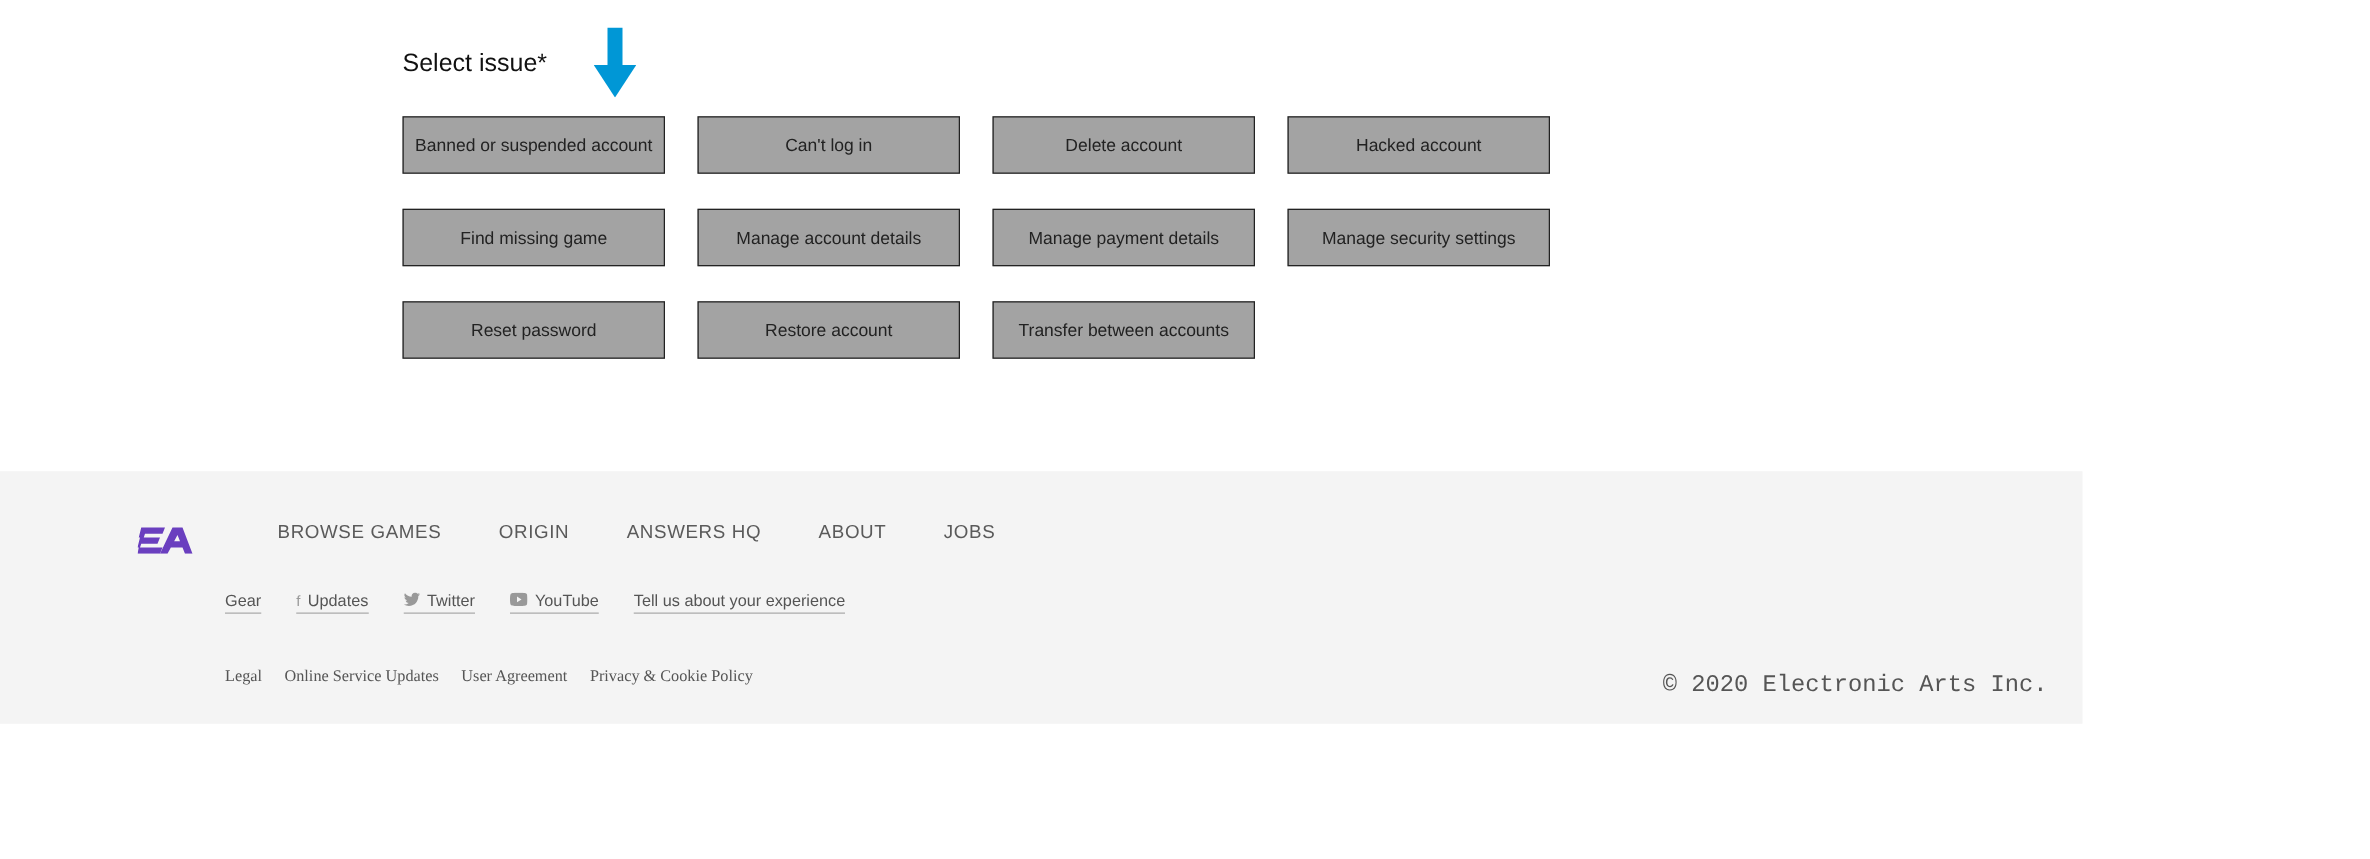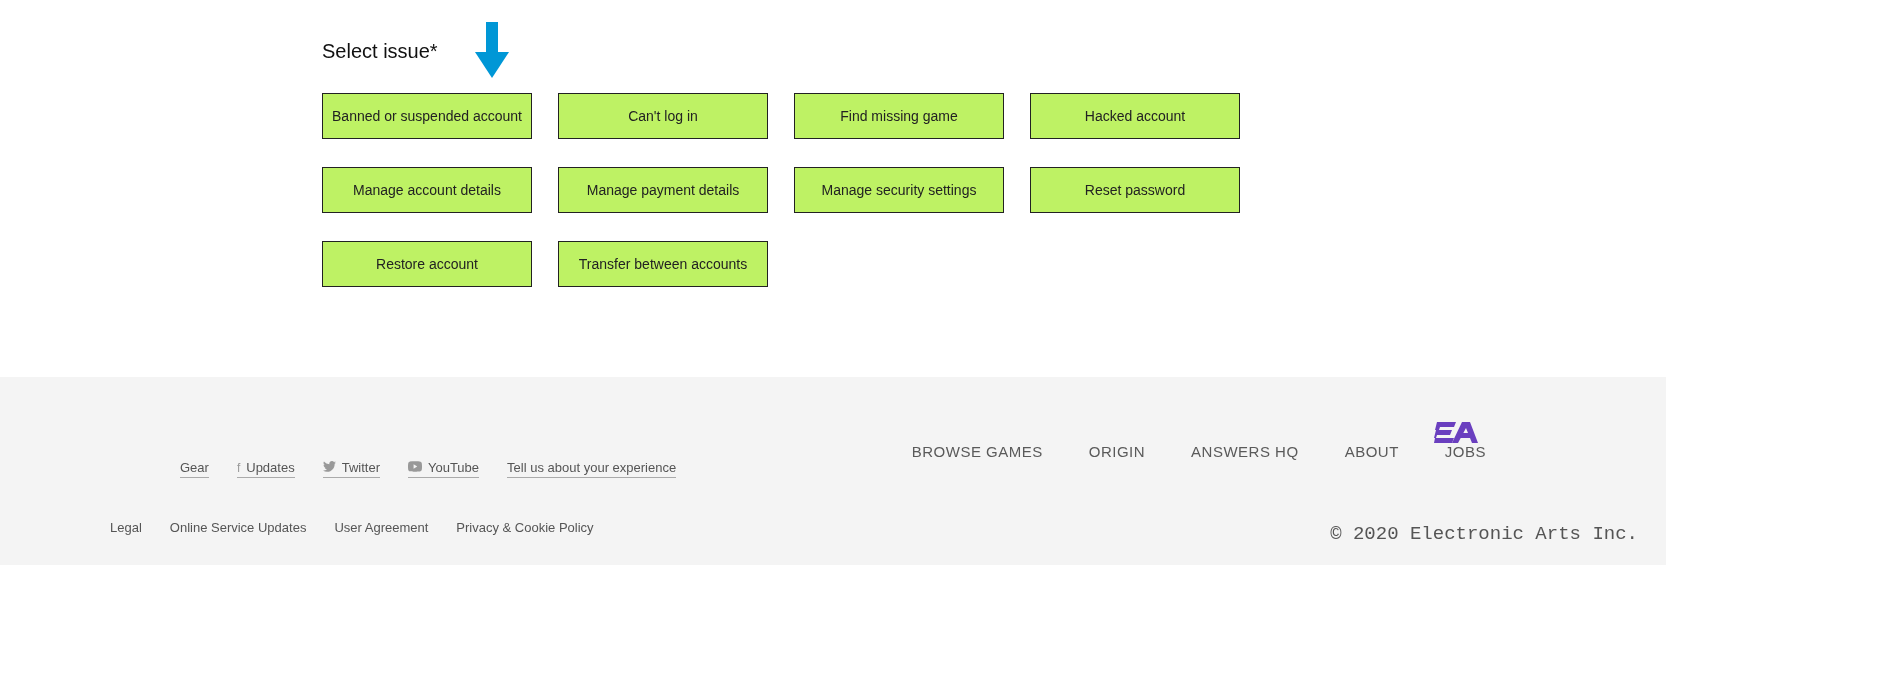--- a/index.html
+++ b/index.html
@@ -45,39 +45,38 @@
     row-gap: 28px;
   }
 
   .option {
     height: 44px;
     border: 1px solid #222;
     display: flex;
     align-items: center;
     justify-content: center;
     font-size: 14px;
-    background: #bef264;
+    background: #a3a3a3;
     cursor: pointer;
     user-select: none;
     text-align: center;
     padding: 0 6px;
     color: #222;
   }
 
   .footer {
     margin-top: 90px;
     background: #f4f4f4;
     padding: 40px 180px 30px 110px;
     position: relative;
   }
 
   .footer-row {
     display: flex;
-    align-items: flex-end;
-    flex-direction: column;
+    align-items: flex-start;
   }
 
   .ea-logo svg {
     display: block;
   }
 
   .nav-links {
     display: flex;
     gap: 46px;
     margin-left: 60px;
@@ -88,20 +87,21 @@
     font-size: 15px;
     letter-spacing: 0.5px;
     color: #5a5a5a;
     text-decoration: none;
     font-weight: normal;
   }
 
   .social-row {
     display: flex;
     gap: 28px;
+    margin-top: 30px;
     margin-left: 70px;
   }
 
   .social-row a {
     font-size: 13px;
     color: #555;
     text-decoration: none;
     border-bottom: 1px solid #aaa;
     padding-bottom: 2px;
   }
@@ -113,22 +113,24 @@
   }
 
   .social-row .icon {
     color: #999;
     font-size: 12px;
     line-height: 1;
   }
 
   .legal-row {
     display: flex;
-    gap: 28px;
+    gap: 18px;
     margin-top: 42px;
+    margin-left: 70px;
+    font-family: Liberation Serif, serif;
   }
 
   .legal-row a {
     font-size: 13px;
     color: #555;
     text-decoration: none;
   }
 
   .copyright {
     position: absolute;
@@ -156,24 +158,27 @@
     <div class="heading">Select issue*</div>
 
     <div class="grid">
       <div class="option">
           <span>Banned or suspended account</span>
         </div>
       <div class="option">
           <span>Can't log in</span>
         </div>
       <div class="option">
+          <span>Delete account</span>
+        </div>
+      <div class="option">
+          <span>Hacked account</span>
+        </div>
+      <div class="option">
           <span>Find missing game</span>
-        </div>
-      <div class="option">
-          <span>Hacked account</span>
         </div>
       <div class="option">
           <span>Manage account details</span>
         </div>
       <div class="option">
           <span>Manage payment details</span>
         </div>
       <div class="option">
           <span>Manage security settings</span>
         </div>

